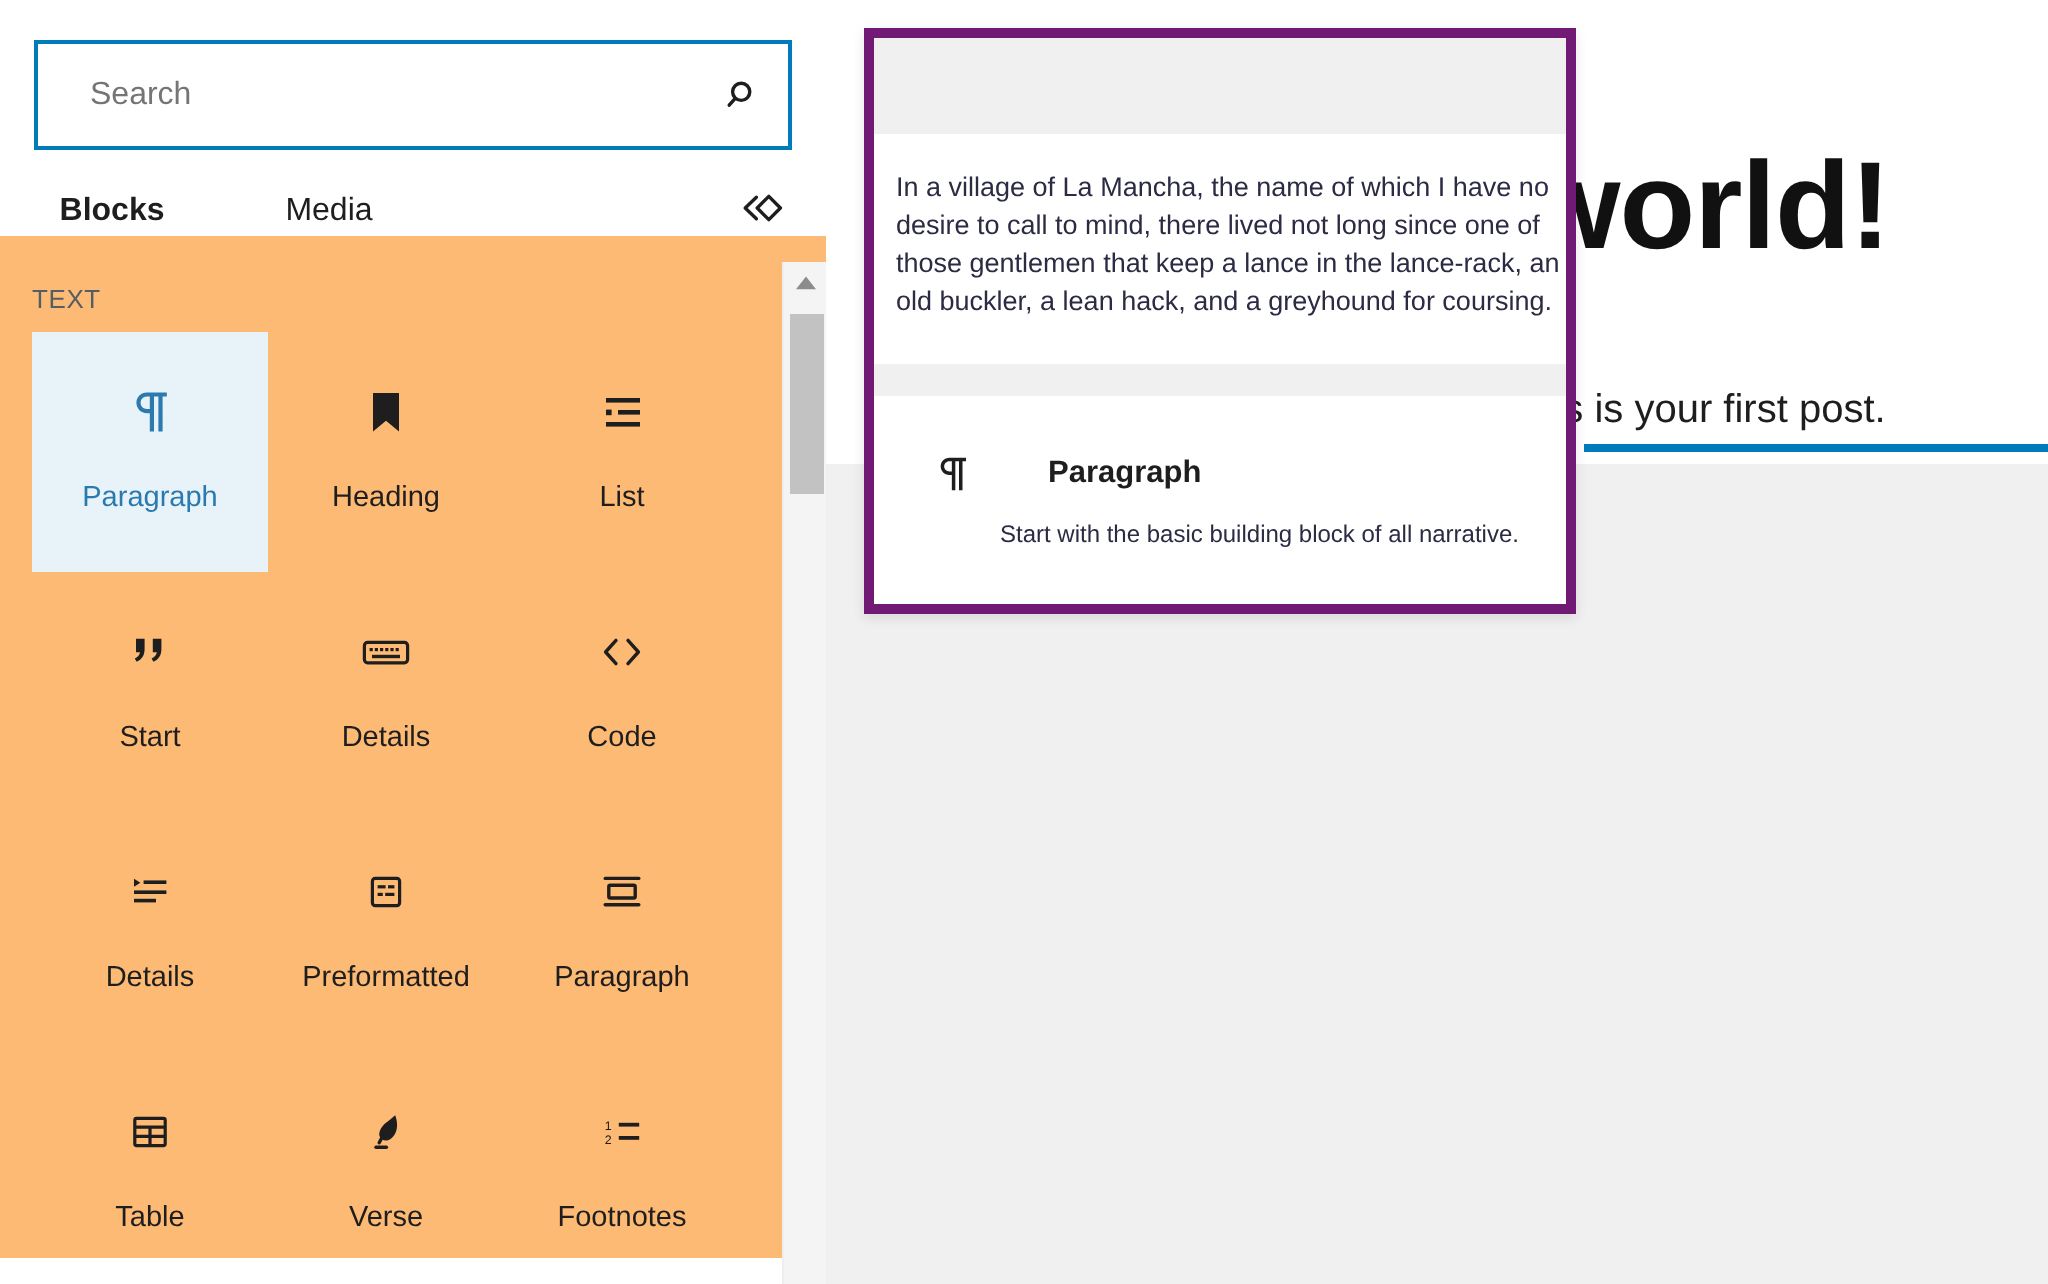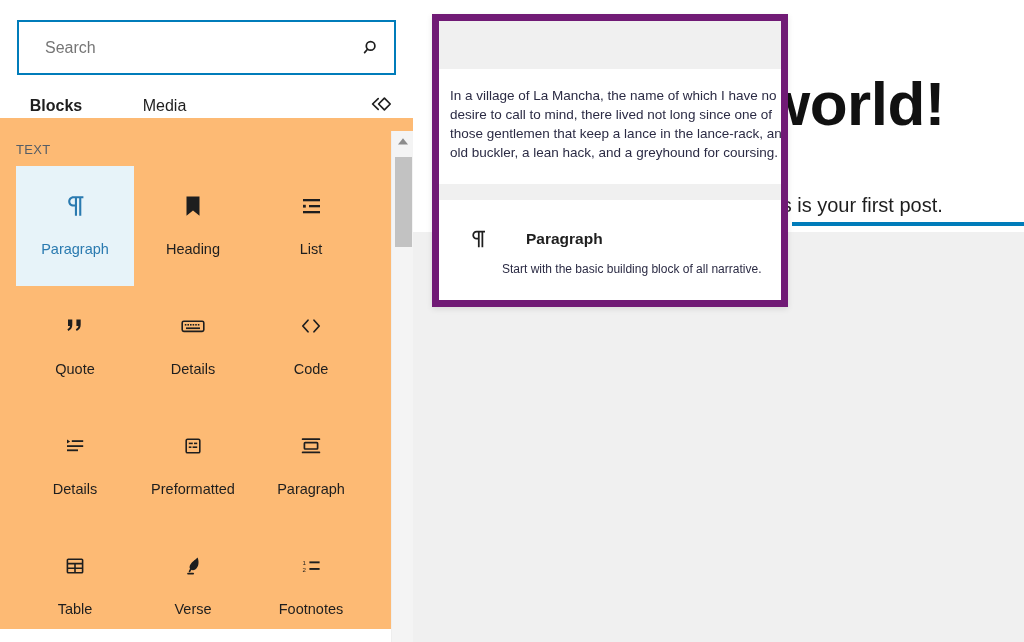--- a/index.html
+++ b/index.html
@@ -144,21 +144,21 @@
   .sb-thumb {
     position: absolute; left: 3px; top: 26px; width: 17px; height: 90px;
     background: #c2c2c2; cursor: pointer;
   }
 
   
   .popover {
     position: absolute; left: 432px; top: 14px;
     width: 356px; height: 293px;
     background: #ffffff;
-    border: 7px solid #701a75;
+    border: 5px solid #701a75;
     box-shadow: 0 2px 6px rgba(0,0,0,0.10);
     overflow: hidden;
   }
   .pop-topband {
     position: absolute; left:0; top: 0; width: 354px; height: 48px;
     background: #f0f0f0;
   }
   .pop-preview {
     position: absolute; left: 0; top: 48px; width: 354px; height: 115px;
     background: #ffffff;
@@ -271,21 +271,21 @@
           <span class="bi-label">List</span>
         </div>
 
         <div class="block-item">
           <span class="bi-icon">
             <svg width="24" height="22" viewBox="0 0 24 22" fill="currentColor">
               <path d="M5 4.4h4.3v5.1c0 3.1-1.3 5.2-4 6.4l-.9-1.6c1.6-.8 2.5-1.9 2.6-3.2H5V4.4z"></path>
               <path d="M13.4 4.4h4.3v5.1c0 3.1-1.3 5.2-4 6.4l-.9-1.6c1.6-.8 2.5-1.9 2.6-3.2h-2V4.4z"></path>
             </svg>
           </span>
-          <span class="bi-label">Quote</span>
+          <span class="bi-label">Start</span>
         </div>
 
         <div class="block-item">
           <span class="bi-icon">
             <svg width="28" height="20" viewBox="0 0 28 20" fill="none" stroke="currentColor" stroke-width="1.6">
               <rect x="3.2" y="5.2" width="21.6" height="10.2" rx="1.6"></rect>
               <g fill="currentColor" stroke="none">
                 <rect x="5.8" y="8" width="1.6" height="1.6"></rect>
                 <rect x="8.4" y="8" width="1.6" height="1.6"></rect>
                 <rect x="11" y="8" width="1.6" height="1.6"></rect>

